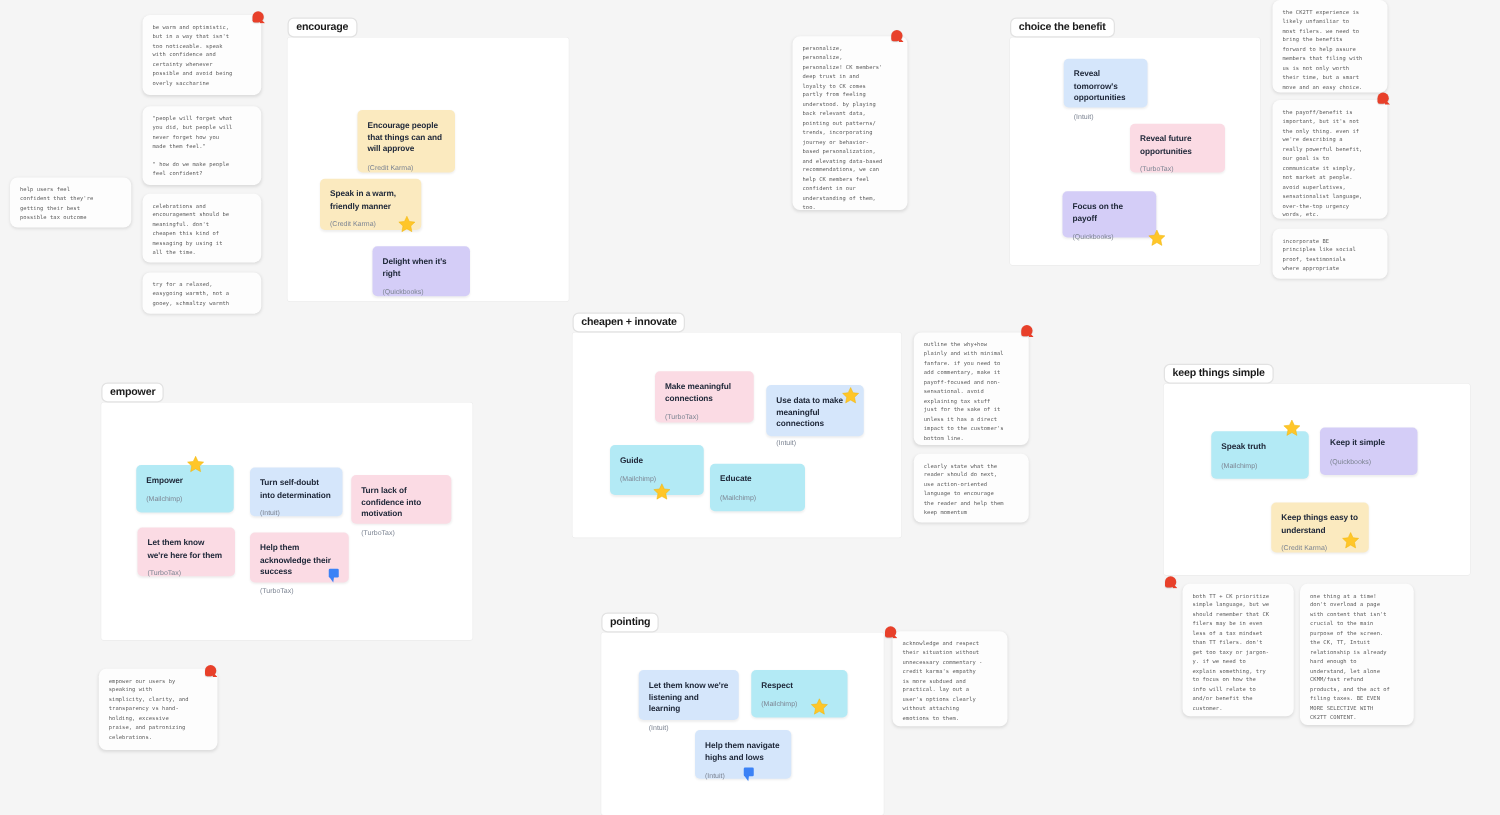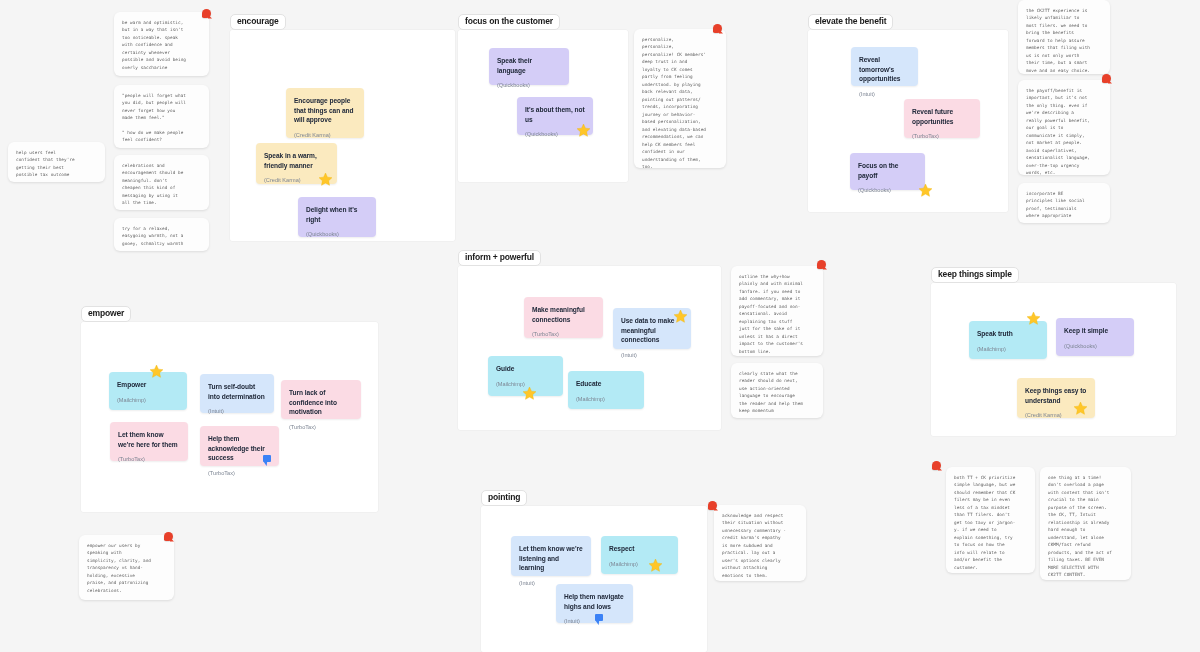--- a/index.html
+++ b/index.html
@@ -164,40 +164,20 @@
       <p class="s-src">(Quickbooks)</p>
     </div>
 
     <div class="star" style="left:88px; top:142px;">
       <svg width="15" height="15" viewBox="0 0 24 24">
           <path d="M12 1.6l3.1 6.6 7.2.9-5.3 5 1.4 7.2-6.4-3.6-6.4 3.6 1.4-7.2-5.3-5 7.2-.9z" fill="#ffc629" stroke="#f0b400" stroke-width="0.6"></path>
         </svg>
     </div>
   </div>
 
-  <div class="frame" style="left:458px; top:30px; width:170px; height:152px;">
-    <div class="frame-body"></div>
-    <div class="frame-title">focus on the customer</div>
-
-    <div class="sticky" style="left:31px; top:18px; width:80px; height:37px; background:#d4cdf7;">
-      <p class="s-title">Speak their language</p>
-      <p class="s-src">(Quickbooks)</p>
-    </div>
-
-    <div class="sticky" style="left:59px; top:67px; width:76px; height:38px; background:#d4cdf7;">
-      <p class="s-title">It's about them, not us</p>
-      <p class="s-src">(Quickbooks)</p>
-    </div>
-
-    <div class="star" style="left:118px; top:93px;">
-      <svg width="15" height="15" viewBox="0 0 24 24">
-          <path d="M12 1.6l3.1 6.6 7.2.9-5.3 5 1.4 7.2-6.4-3.6-6.4 3.6 1.4-7.2-5.3-5 7.2-.9z" fill="#ffc629" stroke="#f0b400" stroke-width="0.6"></path>
-        </svg>
-    </div>
-  </div>
 
   <div class="note" style="left:634px; top:29px; width:92px; height:139px;">
     <p>personalize,
 personalize,
 personalize! CK members'
 deep trust in and
 loyalty to CK comes
 partly from feeling
 understood. by playing
 back relevant data,
@@ -212,21 +192,21 @@
 understanding of them,
 too.</p>
   </div>
   <div class="cursor-dot" style="left:713px; top:24px;">
     <div class="blob"></div>
       <div class="tail"></div>
   </div>
 
   <div class="frame" style="left:808px; top:30px; width:200px; height:182px;">
     <div class="frame-body"></div>
-    <div class="frame-title">elevate the benefit</div>
+    <div class="frame-title">choice the benefit</div>
 
     <div class="sticky" style="left:43px; top:17px; width:67px; height:39px; background:#d5e6fb;">
       <p class="s-title">Reveal tomorrow's opportunities</p>
       <p class="s-src">(Intuit)</p>
     </div>
 
     <div class="sticky" style="left:96px; top:69px; width:76px; height:39px; background:#fbdbe4;">
       <p class="s-title">Reveal future opportunities</p>
       <p class="s-src">(TurboTax)</p>
     </div>
@@ -321,21 +301,21 @@
 
   <div class="note" style="left:8px; top:142px; width:97px; height:40px;">
     <p>help users feel
 confident that they're
 getting their best
 possible tax outcome</p>
   </div>
 
   <div class="frame" style="left:458px; top:266px; width:263px; height:164px;">
     <div class="frame-body"></div>
-    <div class="frame-title">inform + powerful</div>
+    <div class="frame-title">cheapen + innovate</div>
 
     <div class="sticky" style="left:66px; top:31px; width:79px; height:41px; background:#fbdbe4;">
       <p class="s-title">Make meaningful connections</p>
       <p class="s-src">(TurboTax)</p>
     </div>
 
     <div class="sticky" style="left:155px; top:42px; width:78px; height:41px; background:#d5e6fb;">
       <p class="s-title">Use data to make meaningful connections</p>
       <p class="s-src">(Intuit)</p>
     </div>
@@ -382,21 +362,21 @@
 
   <div class="note" style="left:731px; top:363px; width:92px; height:55px;">
     <p>clearly state what the
 reader should do next,
 use action-oriented
 language to encourage
 the reader and help them
 keep momentum</p>
   </div>
 
-  <div class="frame" style="left:931px; top:283px; width:245px; height:153px;">
+  <div class="frame" style="left:931px; top:307px; width:245px; height:153px;">
     <div class="frame-body"></div>
     <div class="frame-title">keep things simple</div>
 
     <div class="sticky" style="left:38px; top:38px; width:78px; height:38px; background:#b3eaf5;">
       <p class="s-title">Speak truth</p>
       <p class="s-src">(Mailchimp)</p>
     </div>
 
     <div class="sticky" style="left:125px; top:35px; width:78px; height:38px; background:#d4cdf7;">
       <p class="s-title">Keep it simple</p>

